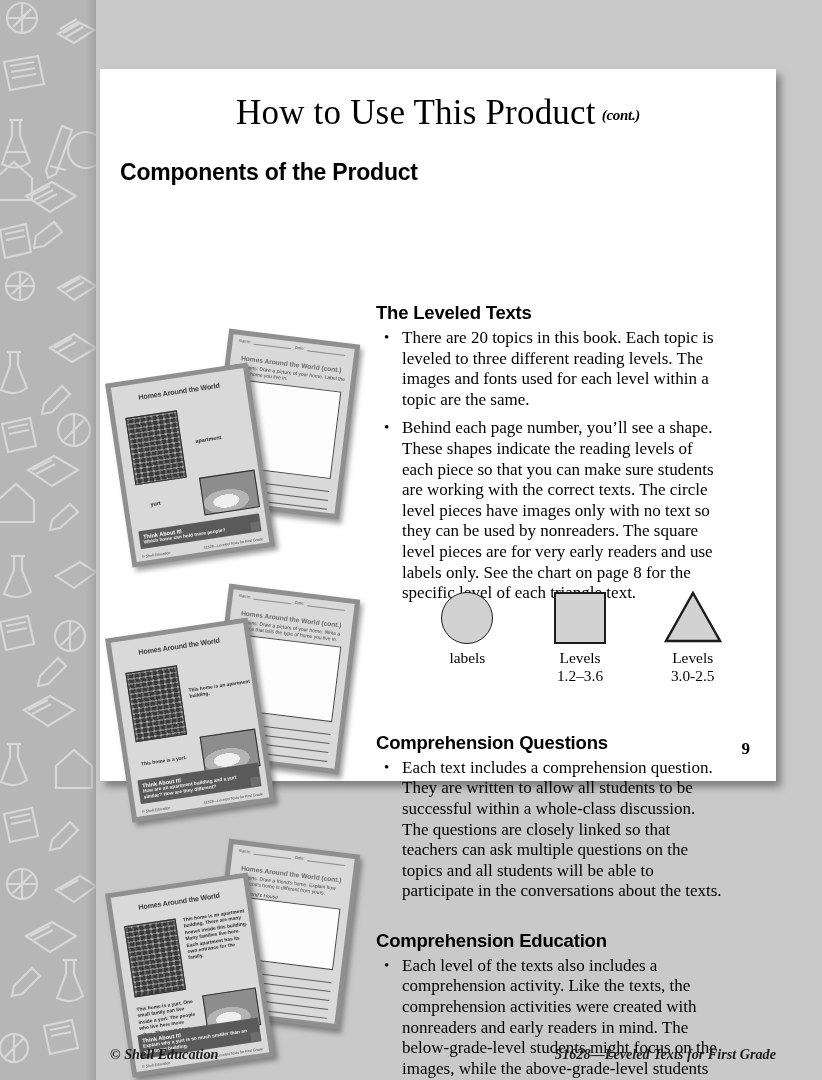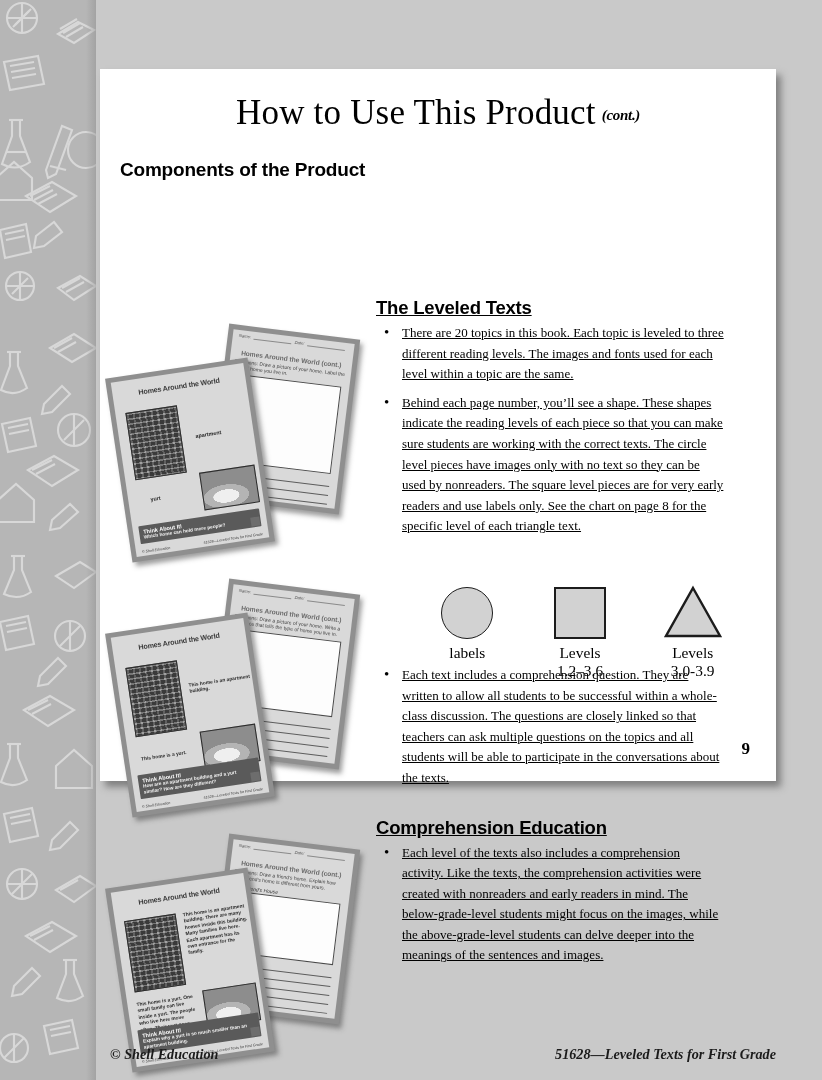--- a/index.html
+++ b/index.html
@@ -51,21 +51,21 @@
     font-style: italic;
     font-weight: bold;
     vertical-align: 4px;
     margin-left: 6px;
     letter-spacing: -.3px;
   }
 
   #section-heading {
     font-family: "Liberation Sans", sans-serif;
     font-weight: bold;
-    font-size: 19px;
+    font-size: 23px;
     margin: 26px 0 0 20px;
     letter-spacing: -.2px;
   }
 
   .sub-heading {
     font-family: "Liberation Sans", sans-serif;
     font-weight: bold;
     font-size: 18.5px;
     letter-spacing: -.2px;
     margin-bottom: 4px;
@@ -78,45 +78,45 @@
     position: absolute;
     left: 276px;
     top: 116px;
     width: 348px;
   }
 
   .bullet-list { list-style: none; margin: 0 0 0 4px; }
   .bullet-list li {
     position: relative;
     padding-left: 22px;
-    font-size: 13px;
+    font-size: 17px;
     line-height: 20.6px;
     margin-top: 8px;
     text-align: left;
   }
   .bullet-list li:first-child { margin-top: 4px; }
   .bullet-list li::before {
     content: "\2022";
     position: absolute;
     left: 4px; top: -1px;
     font-size: 15px;
   }
 
-  .block { margin-bottom: 0; text-decoration: underline; }
+  .block { margin-bottom: 0; }
   #block-questions { margin-top: 128px; }
   #block-activities { margin-top: 28px; }
 
   
   #shapes-legend {
     position: absolute;
     left: 330px;
     top: 400px;
     width: 300px;
     display: flex;
-    justify-content: flex-end;
+    justify-content: center;
     gap: 38px;
   }
   .shape-item { width: 76px; text-align: center; }
   .shape-box { height: 58px; display: flex; align-items: flex-end; justify-content: center; }
   .shape-circle {
     width: 52px; height: 52px; border-radius: 50%;
     background: #d2d2d2; border: 1.6px solid #1c1c1c;
   }
   .shape-square {
     width: 52px; height: 52px;
@@ -488,20 +488,21 @@
 
       <div class="block">
         <h3 class="sub-heading">The Leveled Texts</h3>
         <ul class="bullet-list">
           <li>There are 20 topics in this book.  Each topic is leveled to three different reading levels.  The images and fonts used for each level within a topic are the same.</li>
           <li>Behind each page number, you’ll see a shape.  These shapes indicate the reading levels of each piece so that you can make sure students are working with the correct texts.  The circle level pieces have images only with no text so they can be used by nonreaders.  The square level pieces are for very early readers and use labels only. See the chart on page 8 for the specific level of each triangle text.</li>
         </ul>
       </div>
 
       <div class="block" id="block-questions">
+        <h3 class="sub-heading">Comprehension Questions</h3>
         <ul class="bullet-list">
           <li>Each text includes a comprehension question.  They are written to allow all students to be successful within a whole-class discussion.  The questions are closely linked so that teachers can ask multiple questions on the topics and all students will be able to participate in the conversations about the texts.</li>
         </ul>
       </div>
 
       <div class="block" id="block-activities">
         <h3 class="sub-heading">Comprehension Education</h3>
         <ul class="bullet-list">
           <li>Each level of the texts also includes a comprehension activity.  Like the texts, the comprehension activities were created with nonreaders and early readers in mind.  The below-grade-level students might focus on the images, while the above-grade-level students can delve deeper into the meanings of the sentences and images.</li>
         </ul>
@@ -529,21 +530,21 @@
         </div>
       </div>
       <div class="shape-item">
         <div class="shape-box">
           <svg class="shape-triangle" viewBox="0 0 58 54">
             <polygon points="29,3 56,51 2,51" fill="#d2d2d2" stroke="#1c1c1c" stroke-width="2.4"></polygon>
           </svg>
         </div>
         <div class="shape-label">
           <div>Levels</div>
-          <div>3.0-3.9</div>
+          <div>3.0-2.5</div>
         </div>
       </div>
     </div>
 
     <div class="thumb-group" id="thumb-group-1">
       <div class="sheet sheet-back">
         <div class="inner">
           <div class="namedate">
             <em>Name:</em>
               <span></span>

